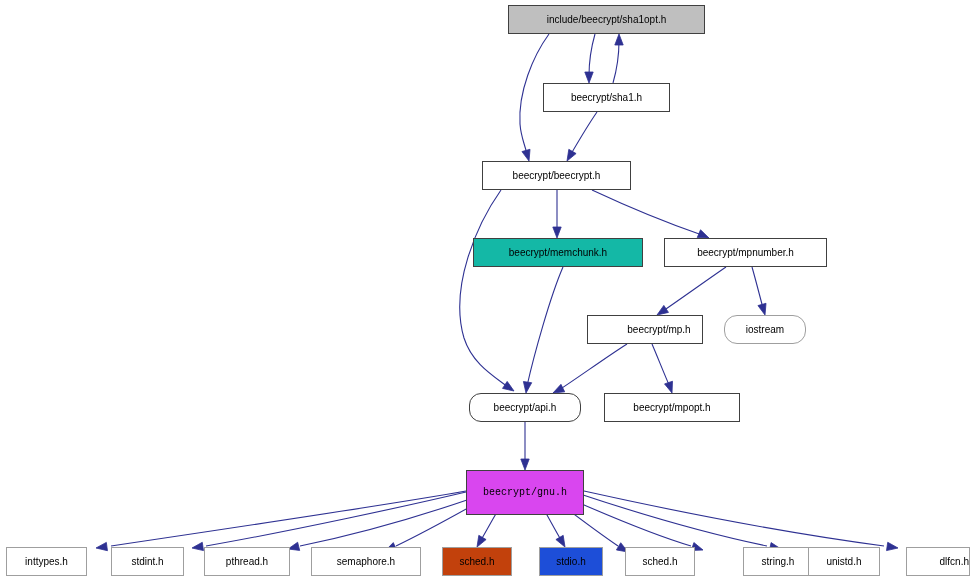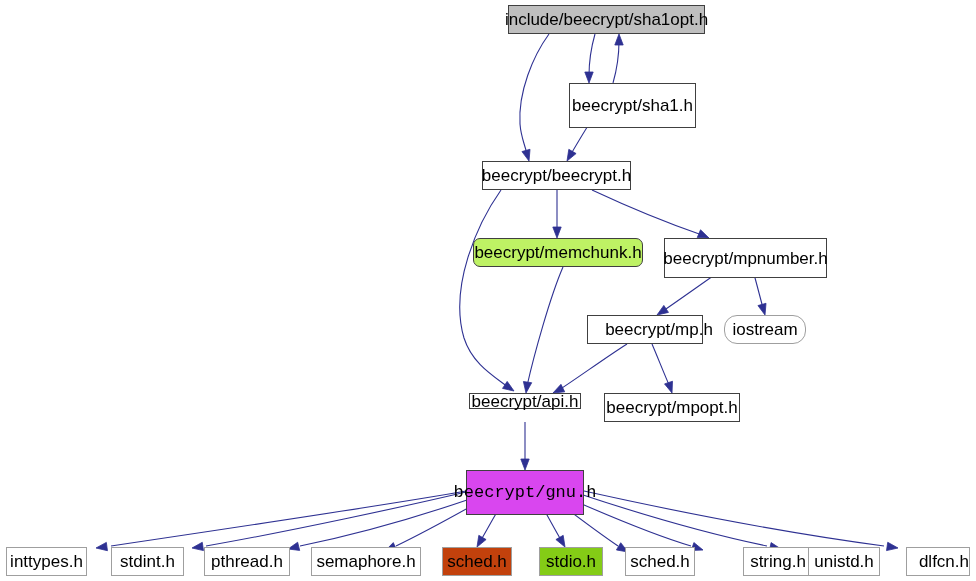--- a/index.html
+++ b/index.html
@@ -24,21 +24,21 @@
     height: 581px;
     pointer-events: none;
   }
   .node {
     position: absolute;
     box-sizing: border-box;
     display: flex;
     align-items: center;
     justify-content: center;
     white-space: nowrap;
-    font-size: 17px;
+    font-size: 10px;
     line-height: 1;
     color: #000000;
     background: #ffffff;
     border: 1px solid #808080;
     z-index: 2;
   }
   .node.dark {
     border: 1px solid #404040;
   }
   .node.current {
@@ -99,39 +99,39 @@
       <polygon points="703,550 691.2363271041737,550.505964425627 693.8926403387151,542.5370247220027" fill="#2e3192" stroke="#2e3192" stroke-width="0.8"></polygon>
       <path d="M 577,493 C 616,506 689,530 767,546" fill="none" stroke="#2e3192" stroke-width="1.1"></path>
       <polygon points="781,549 769.3641512724788,550.8019501630855 771.1241956178181,542.5884098848352" fill="#2e3192" stroke="#2e3192" stroke-width="0.8"></polygon>
       <path d="M 584,491 C 638,503 764,530 884,546" fill="none" stroke="#2e3192" stroke-width="1.1"></path>
       <polygon points="898,548 886.5165858735304,550.6021529547666 887.7045252659238,542.2865772080127" fill="#2e3192" stroke="#2e3192" stroke-width="0.8"></polygon>
     </svg>
   <div id="node-layer">
       <div class="node current" style="left: 508px; top: 5px; width: 197px; height: 29px; background: rgb(191, 191, 191); border-color: rgb(64, 64, 64);">
         <span class="node-label">include/beecrypt/sha1opt.h</span>
       </div>
-      <div class="node dark" style="left: 543px; top: 83px; width: 127px; height: 45px; background: rgb(255, 255, 255); border-color: rgb(64, 64, 64); margin-left: 26px;">
+      <div class="node dark" style="left: 543px; top: 83px; width: 127px; height: 29px; background: rgb(255, 255, 255); border-color: rgb(64, 64, 64);">
         <span class="node-label">beecrypt/sha1.h</span>
       </div>
       <div class="node dark" style="left: 482px; top: 161px; width: 149px; height: 29px; background: rgb(255, 255, 255); border-color: rgb(64, 64, 64);">
         <span class="node-label">beecrypt/beecrypt.h</span>
       </div>
-      <div class="node dark" style="left: 473px; top: 238px; width: 170px; height: 29px; background: #bef264; border-color: rgb(64, 64, 64); border-radius: 7px;">
+      <div class="node dark" style="left: 473px; top: 238px; width: 170px; height: 29px; background: #14b8a6; border-color: rgb(64, 64, 64);">
         <span class="node-label">beecrypt/memchunk.h</span>
       </div>
-      <div class="node dark" style="left: 664px; top: 238px; width: 163px; height: 40px; background: rgb(255, 255, 255); border-color: rgb(64, 64, 64);">
+      <div class="node dark" style="left: 664px; top: 238px; width: 163px; height: 29px; background: rgb(255, 255, 255); border-color: rgb(64, 64, 64);">
         <span class="node-label">beecrypt/mpnumber.h</span>
       </div>
       <div class="node dark" style="left: 587px; top: 315px; width: 116px; height: 29px; background: rgb(255, 255, 255); border-color: rgb(64, 64, 64); padding-left: 28px;">
         <span class="node-label">beecrypt/mp.h</span>
       </div>
       <div class="node" style="left: 724px; top: 315px; width: 82px; height: 29px; background: rgb(255, 255, 255); border-color: rgb(159, 159, 159); border-radius: 13px;">
         <span class="node-label">iostream</span>
       </div>
-      <div class="node dark" style="left: 469px; top: 393px; width: 112px; height: 16px; background: rgb(255, 255, 255); border-color: rgb(64, 64, 64);">
+      <div class="node dark" style="left: 469px; top: 393px; width: 112px; height: 29px; background: rgb(255, 255, 255); border-color: rgb(64, 64, 64); border-radius: 12px;">
         <span class="node-label">beecrypt/api.h</span>
       </div>
       <div class="node dark" style="left: 604px; top: 393px; width: 136px; height: 29px; background: rgb(255, 255, 255); border-color: rgb(64, 64, 64);">
         <span class="node-label">beecrypt/mpopt.h</span>
       </div>
       <div class="node dark" style="left: 466px; top: 470px; width: 118px; height: 45px; background: #d946ef; border-color: rgb(64, 64, 64); font-family: Liberation Mono, monospace;">
         <span class="node-label">beecrypt/gnu.h</span>
       </div>
       <div class="node" style="left: 6px; top: 547px; width: 81px; height: 29px; background: rgb(255, 255, 255); border-color: rgb(159, 159, 159);">
         <span class="node-label">inttypes.h</span>
@@ -141,21 +141,21 @@
       </div>
       <div class="node" style="left: 204px; top: 547px; width: 86px; height: 29px; background: rgb(255, 255, 255); border-color: rgb(159, 159, 159);">
         <span class="node-label">pthread.h</span>
       </div>
       <div class="node" style="left: 311px; top: 547px; width: 110px; height: 29px; background: rgb(255, 255, 255); border-color: rgb(159, 159, 159);">
         <span class="node-label">semaphore.h</span>
       </div>
       <div class="node" style="left: 442px; top: 547px; width: 70px; height: 29px; background: #c2410c; border-color: rgb(159, 159, 159);">
         <span class="node-label">sched.h</span>
       </div>
-      <div class="node" style="left: 539px; top: 547px; width: 64px; height: 29px; background: #84cc16; border-color: rgb(159, 159, 159);">
+      <div class="node" style="left: 539px; top: 547px; width: 64px; height: 29px; background: #1d4ed8; border-color: rgb(159, 159, 159);">
         <span class="node-label">stdio.h</span>
       </div>
       <div class="node" style="left: 625px; top: 547px; width: 70px; height: 29px; background: rgb(255, 255, 255); border-color: rgb(159, 159, 159);">
         <span class="node-label">sched.h</span>
       </div>
       <div class="node" style="left: 743px; top: 547px; width: 70px; height: 29px; background: rgb(255, 255, 255); border-color: rgb(159, 159, 159);">
         <span class="node-label">string.h</span>
       </div>
       <div class="node" style="left: 808px; top: 547px; width: 72px; height: 29px; background: rgb(255, 255, 255); border-color: rgb(159, 159, 159);">
         <span class="node-label">unistd.h</span>

